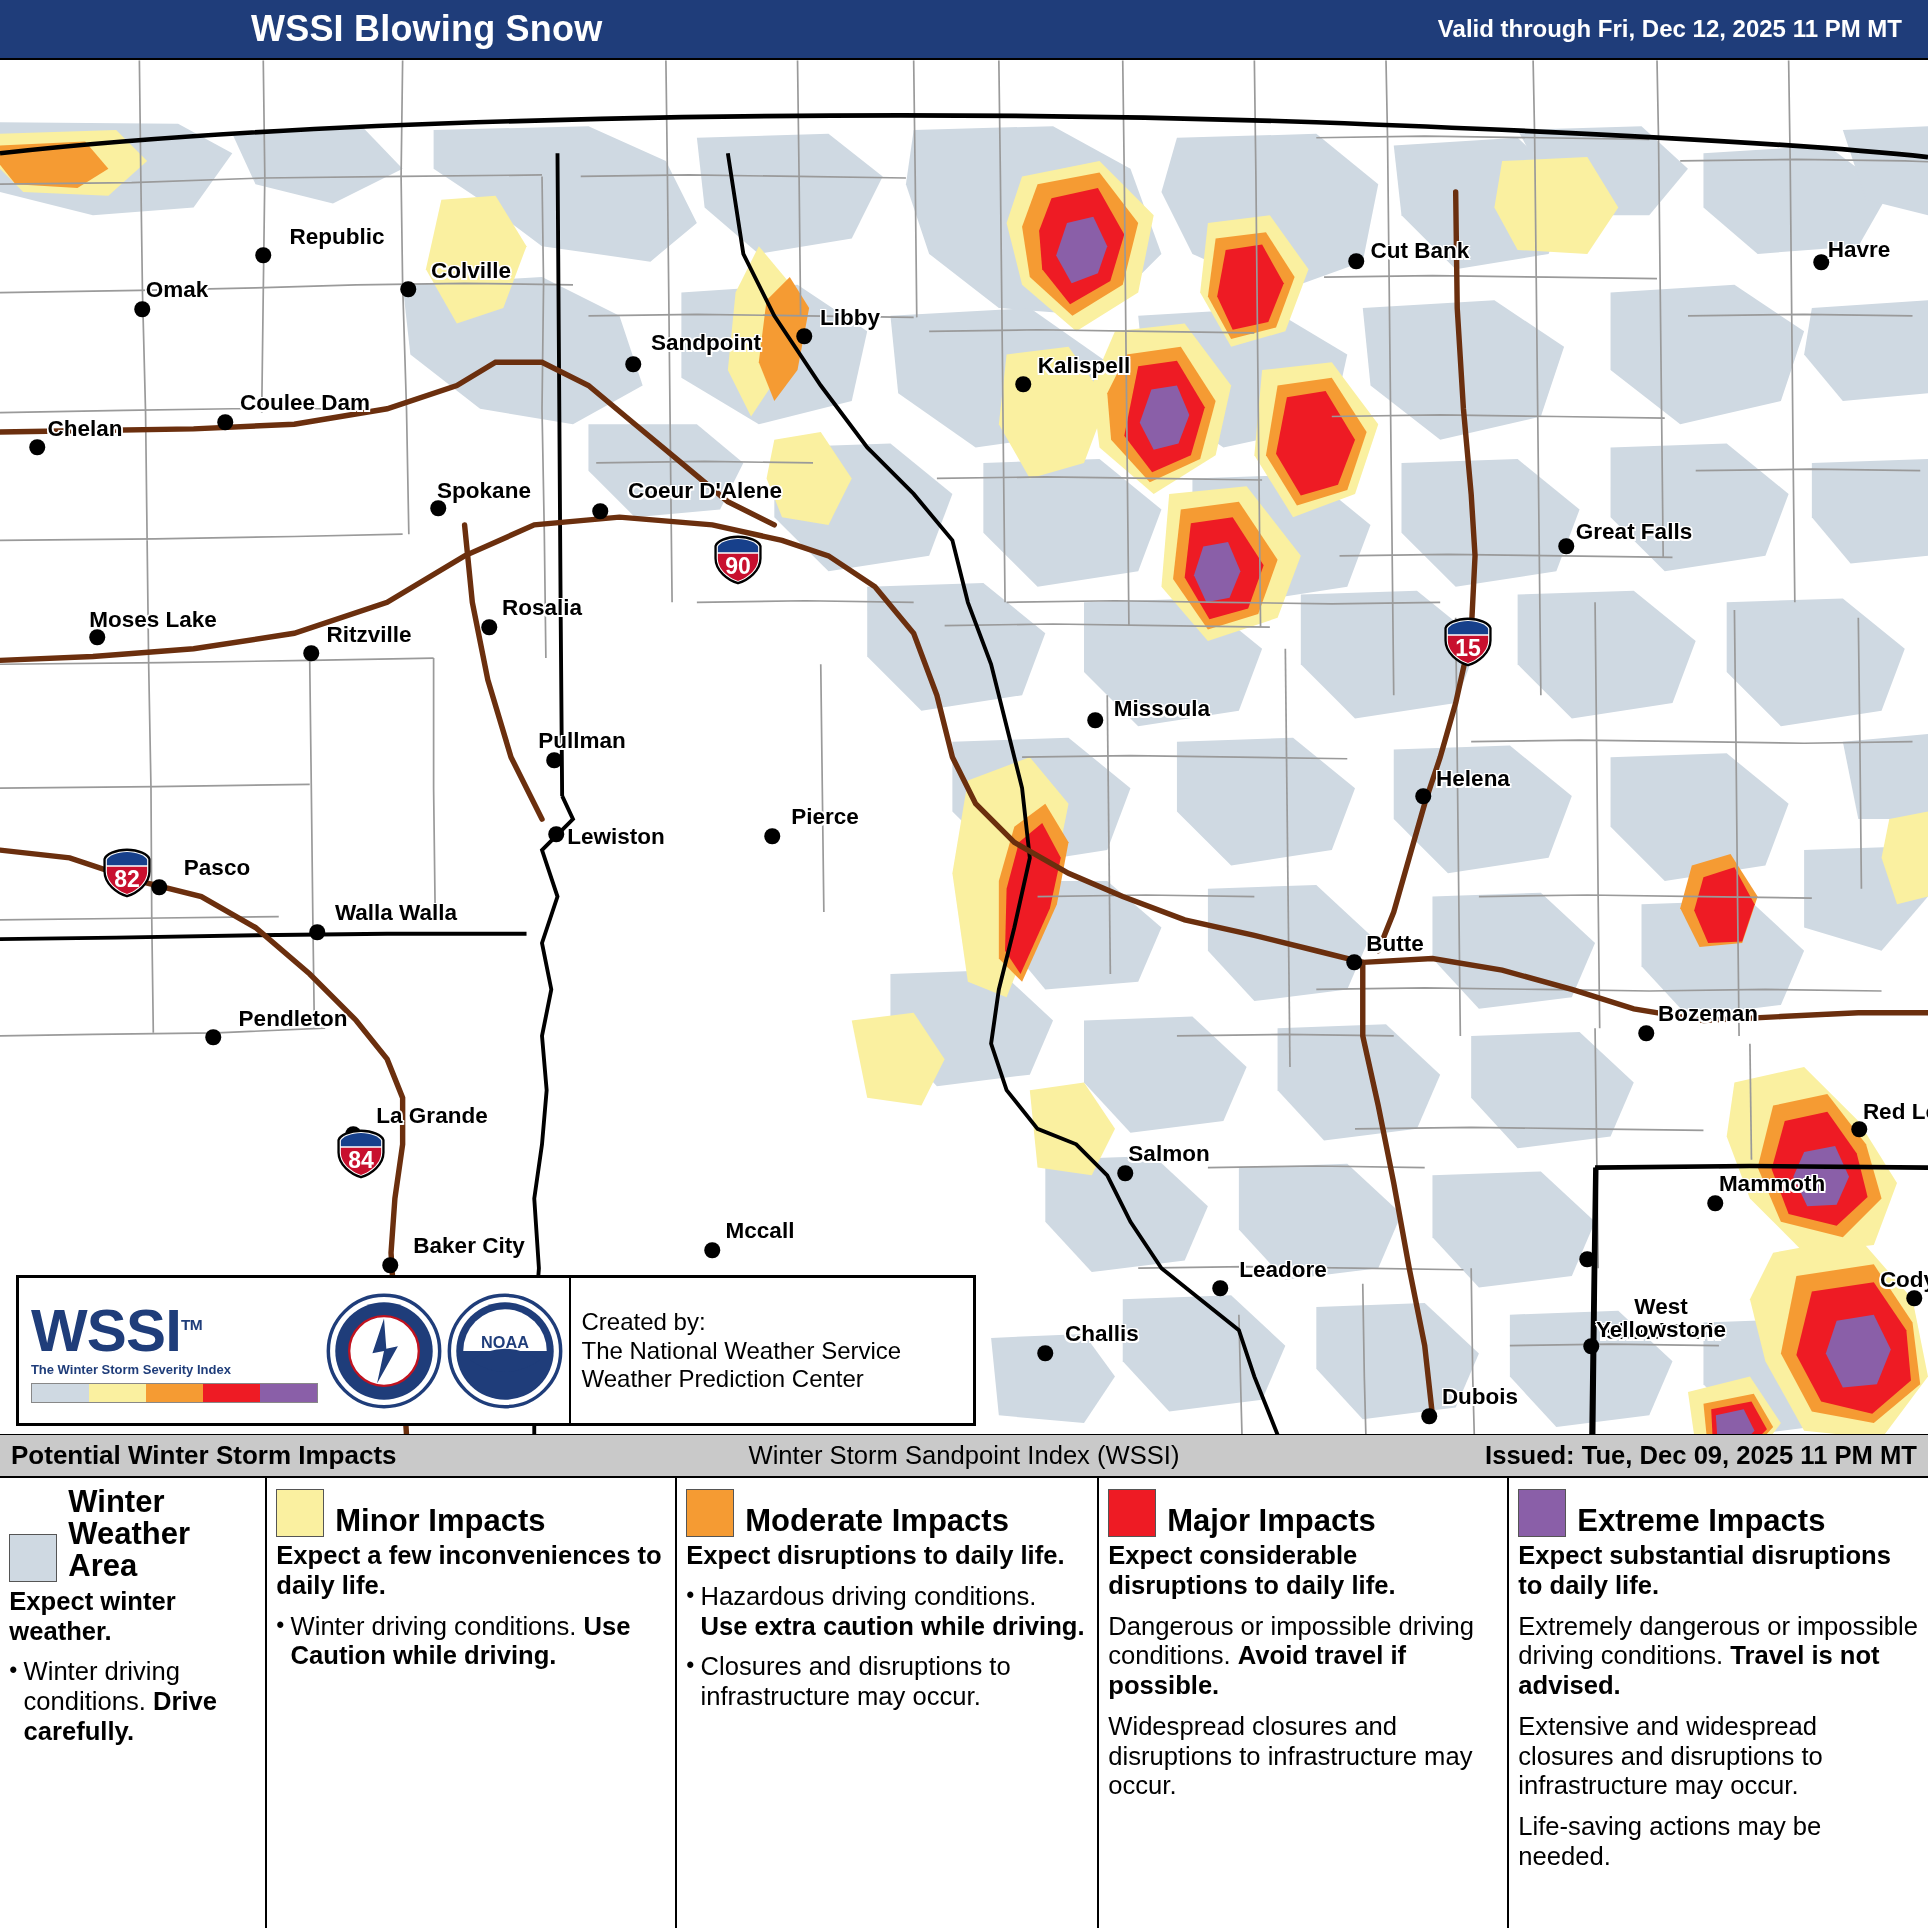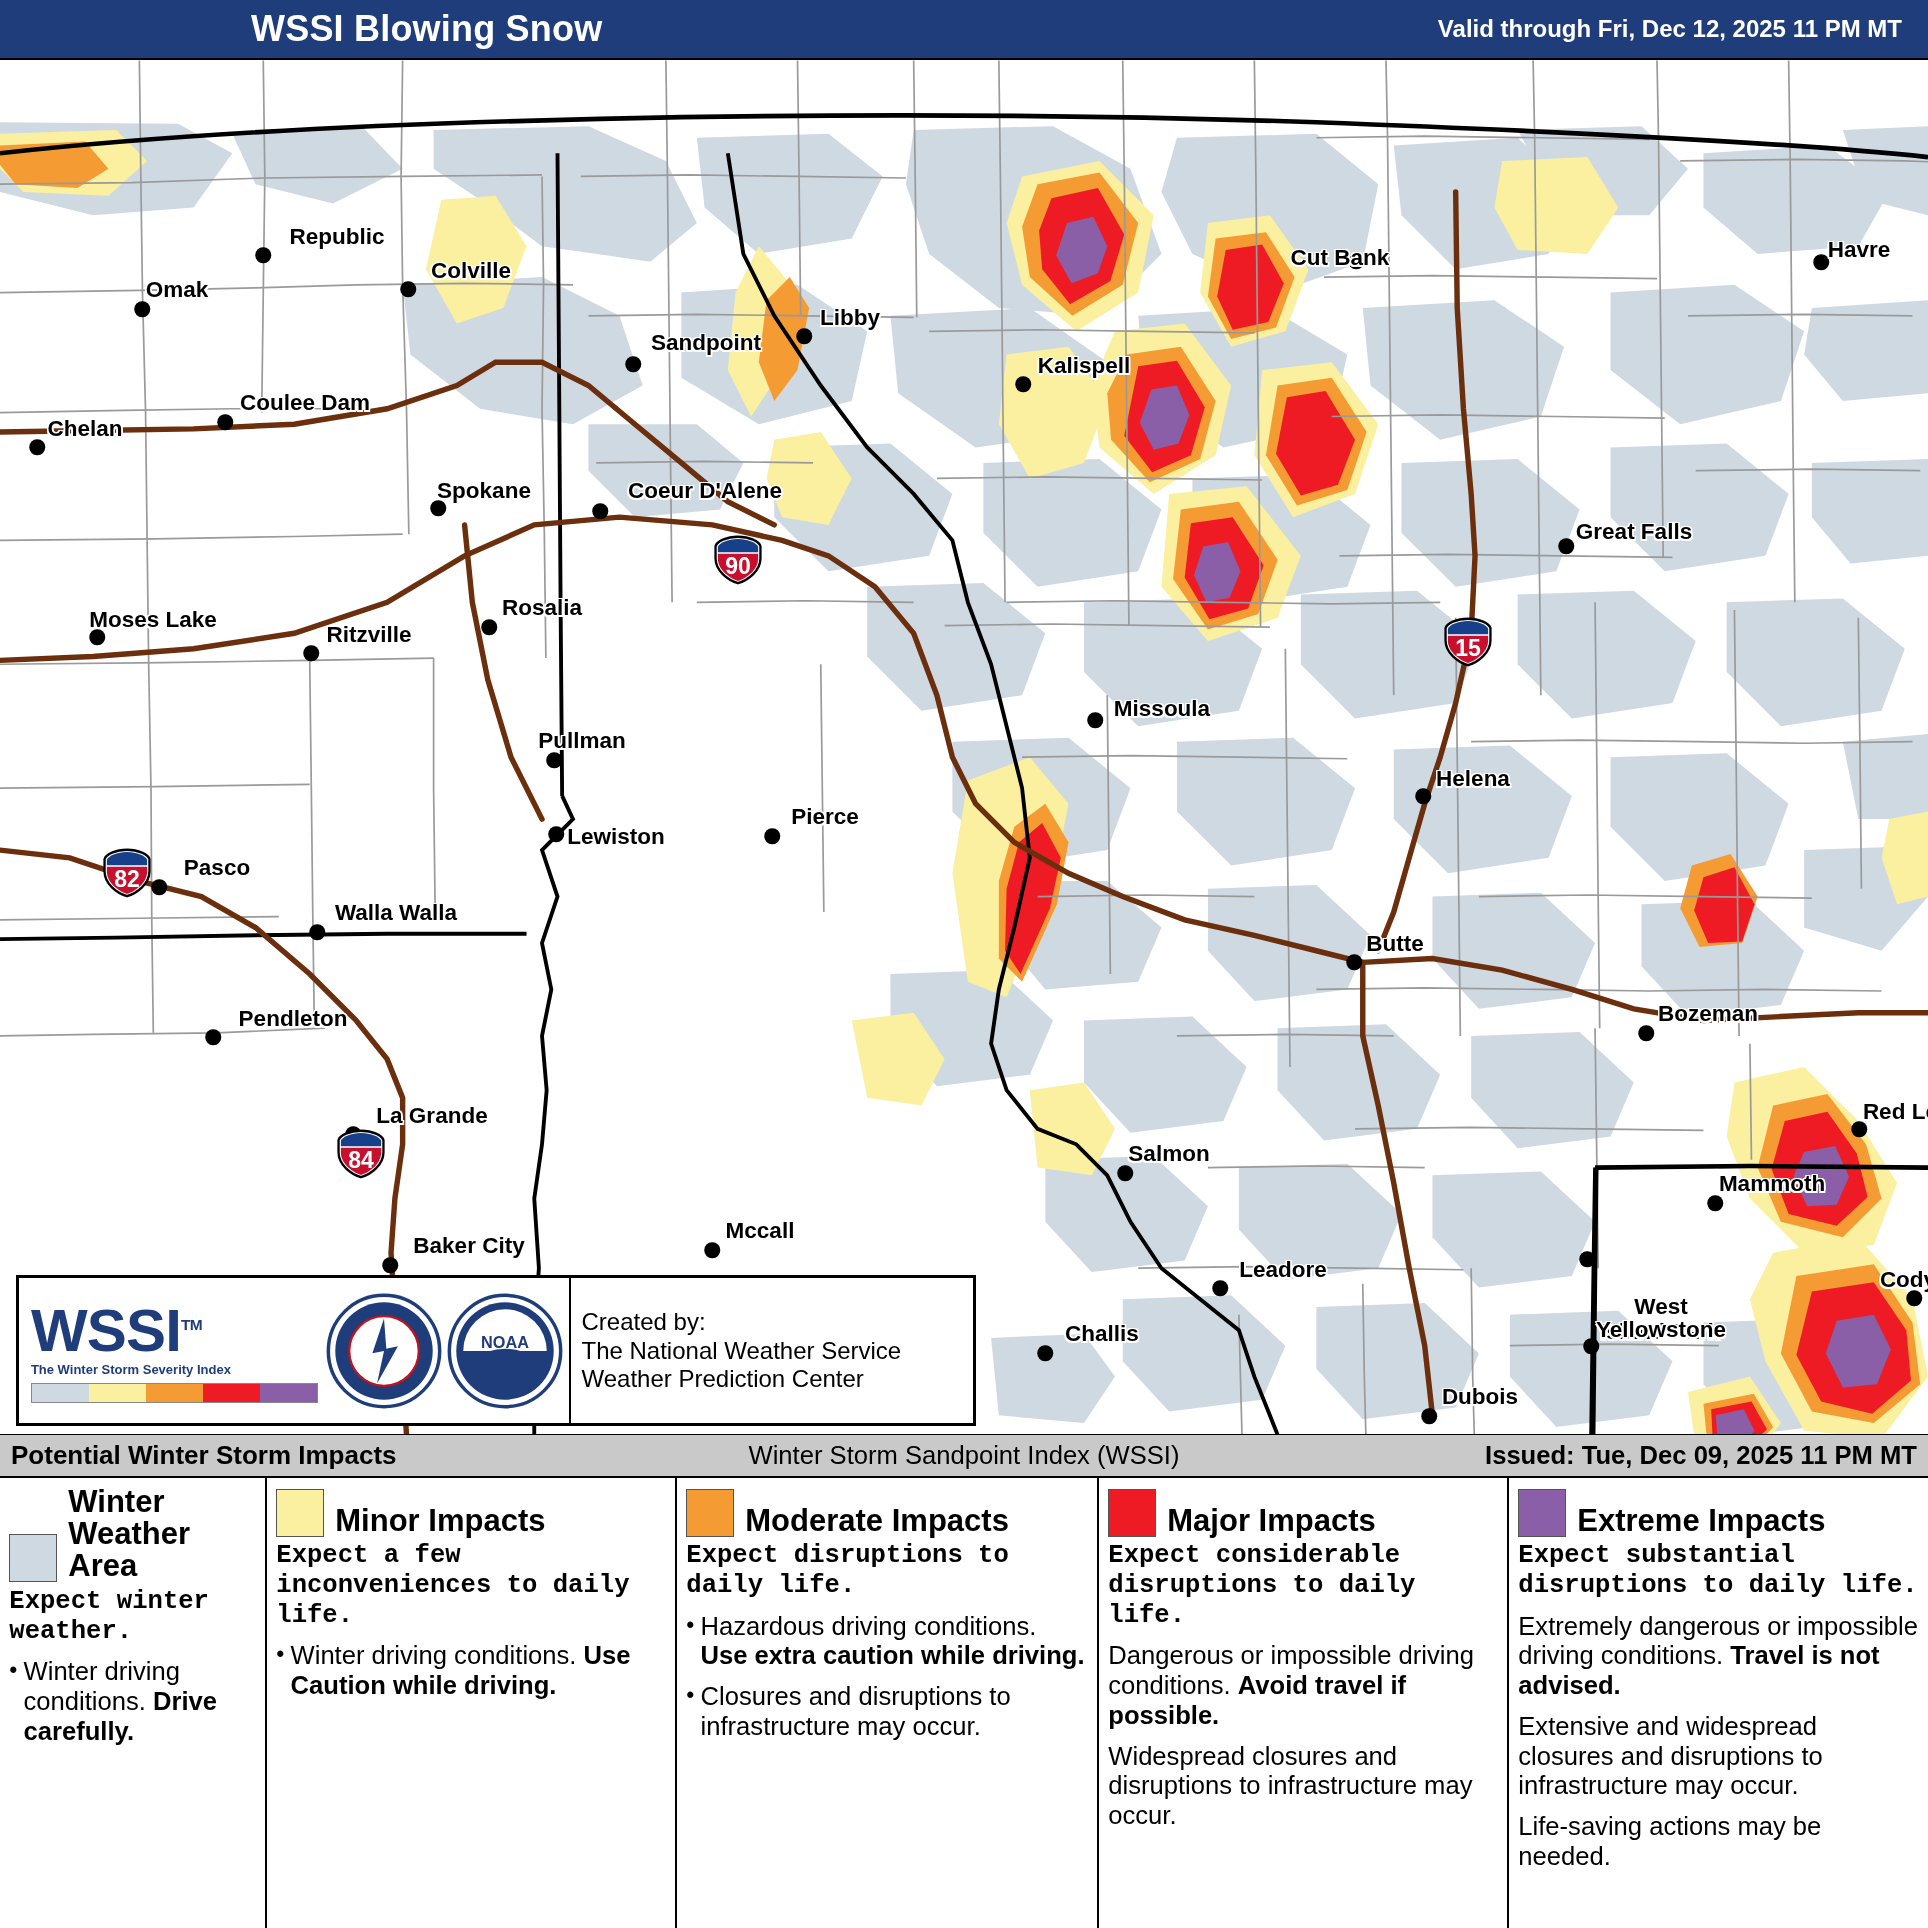--- a/index.html
+++ b/index.html
@@ -160,21 +160,21 @@
   }
   .swatch {
     width: 48px; height: 48px; border: 1.5px solid #555; flex:0 0 auto;
     margin-top: 3.1px;
   }
   .lhead-title {
     font-size: 31px; font-weight: bold; line-height: 1.04;
   }
   .lbody { padding: 1.5px 9.3px 7.7px 9.3px; font-size: 25.6px; line-height: 1.16; }
   .lbody p { margin: 0 0 11px 0; }
-  .lbody p.b { font-weight: bold; font-family: Liberation Mono, monospace; }
+  .lbody p.b { font-weight: bold; }
   .bullet { display:flex; gap:6.2px; margin: 0 0 11px 0; }
   .bullet .dot { font-size: 23px; line-height: 1.2; }
   b { font-weight: bold; }
 </style>
 </head>
 <body>
 
 <div id="page">
 
   <div class="topbar">
@@ -414,21 +414,21 @@
         <div class="citylabel" style="left: 85px; top: 369px;">Chelan</div>
         <div class="citydot" style="left: 225px; top: 362px;"></div>
         <div class="citylabel" style="left: 305px; top: 343px;">Coulee Dam</div>
         <div class="citydot" style="left: 633px; top: 304px;"></div>
         <div class="citylabel" style="left: 706px; top: 283px;">Sandpoint</div>
         <div class="citydot" style="left: 804px; top: 276px;"></div>
         <div class="citylabel" style="left: 850px; top: 258px;">Libby</div>
         <div class="citydot" style="left: 1023px; top: 324px;"></div>
         <div class="citylabel" style="left: 1084px; top: 306px;">Kalispell</div>
         <div class="citydot" style="left: 1356px; top: 201px;"></div>
-        <div class="citylabel" style="left: 1340px; top: 191px; margin-top: 7px;">Cut Bank</div>
+        <div class="citylabel" style="left: 1420px; top: 191px;">Cut Bank</div>
         <div class="citydot" style="left: 1821px; top: 202px;"></div>
         <div class="citylabel" style="left: 1859px; top: 190px;">Havre</div>
         <div class="citydot" style="left: 438px; top: 448px;"></div>
         <div class="citylabel" style="left: 484px; top: 431px;">Spokane</div>
         <div class="citydot" style="left: 600px; top: 451px;"></div>
         <div class="citylabel" style="left: 705px; top: 431px;">Coeur D'Alene</div>
         <div class="citydot" style="left: 1566px; top: 486px;"></div>
         <div class="citylabel" style="left: 1634px; top: 472px;">Great Falls</div>
         <div class="citydot" style="left: 97px; top: 577px;"></div>
         <div class="citylabel" style="left: 153px; top: 560px;">Moses Lake</div>

